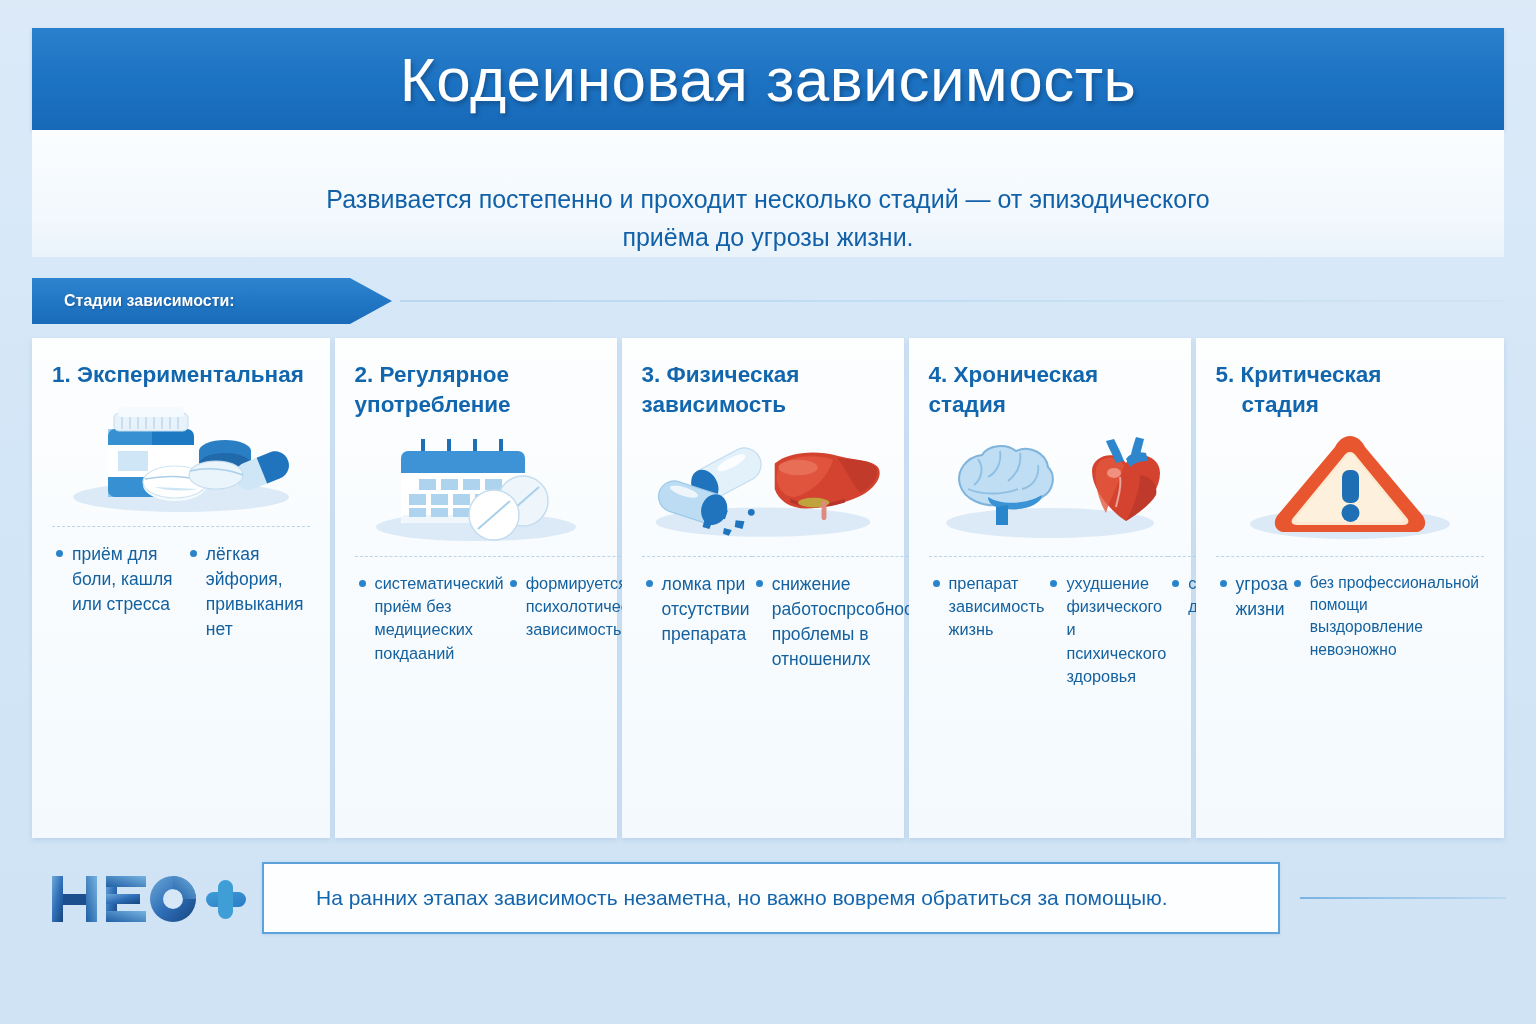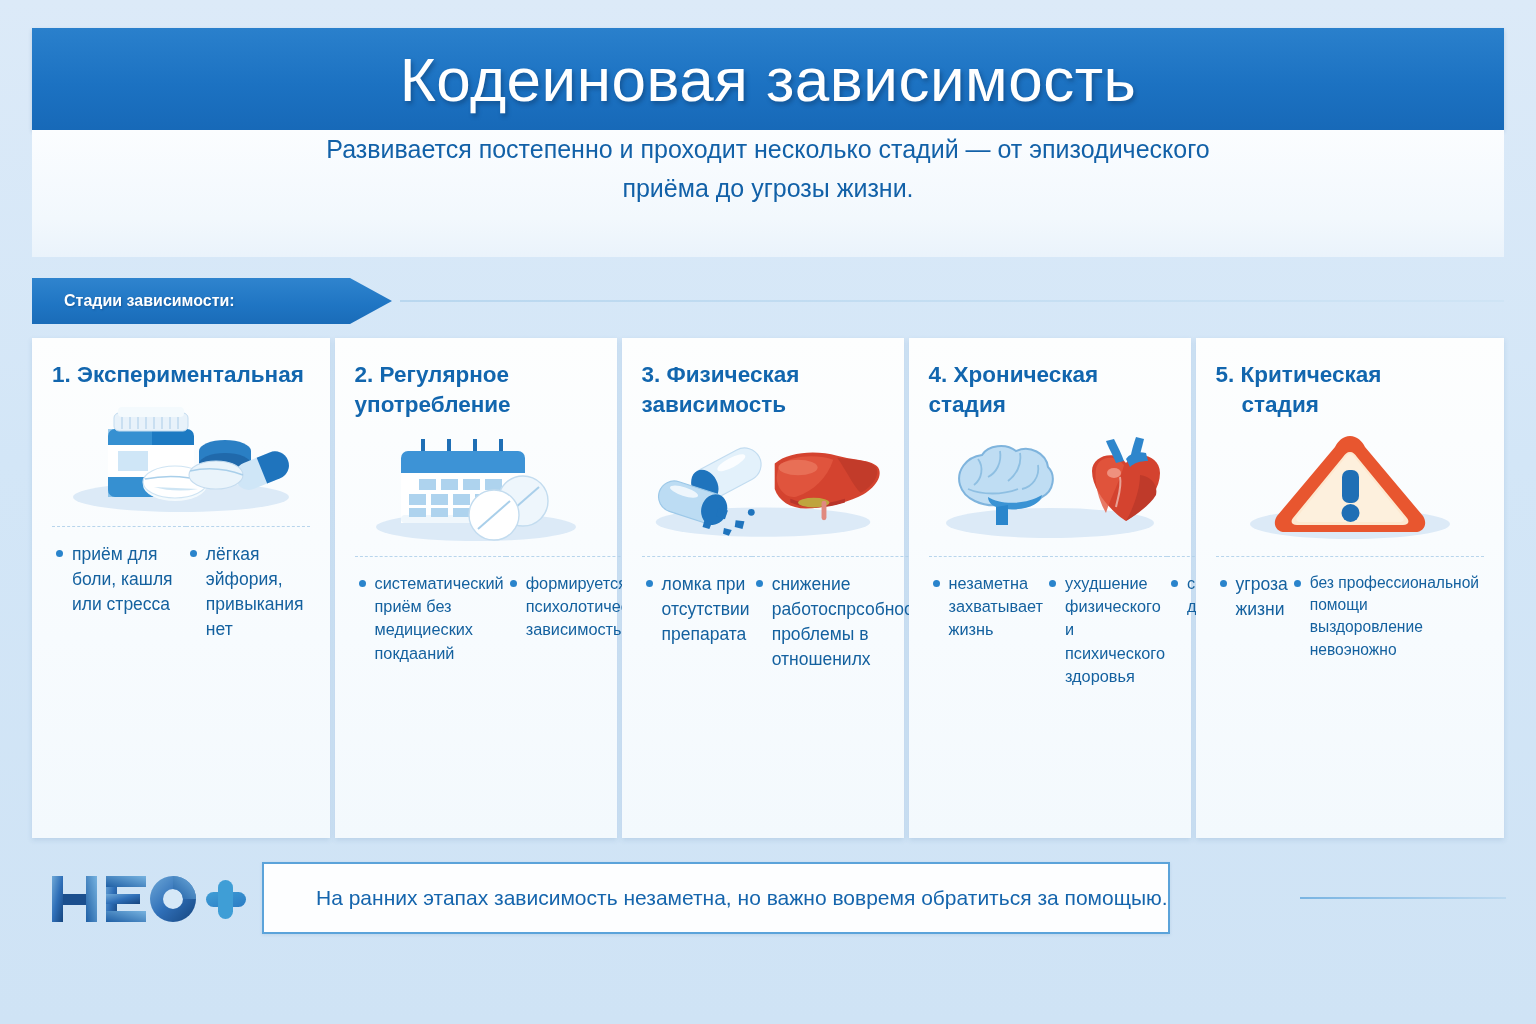--- a/index.html
+++ b/index.html
@@ -20,21 +20,21 @@
   }
   .titlebar h1{
     margin:0;color:#ffffff;font-size:62px;font-weight:normal;letter-spacing:.5px;
     text-shadow:2px 3px 4px rgba(10,50,95,.45);white-space:nowrap;
   }
 
   
   .subtitle-panel{
     position:absolute;left:32px;top:130px;width:1472px;height:127px;
     background:linear-gradient(180deg,#fbfdff 0%,#f2f8fd 70%,#eaf3fb 100%);
-    display:flex;align-items:flex-start;justify-content:center;
+    display:flex;align-items:flex-end;justify-content:center;
   }
   .subtitle-panel .inner{
     text-align:center;color:#1261a8;font-size:25px;line-height:1.55;font-weight:500;
     max-width:1120px;
   }
 
   
   .banner-wrap{position:absolute;left:32px;top:278px;width:1472px;height:46px;}
   .banner{
     position:absolute;left:0;top:0;height:46px;width:360px;
@@ -91,21 +91,21 @@
   }
   .bullet .txt{flex:1 1 auto;}
   .bullet.sm{font-size:16.3px;}
   .bullet.xs{font-size:15.6px;}
 
   
   .logo{
     position:absolute;left:48px;top:866px;width:200px;height:66px;
   }
   .footnote{
-    position:absolute;left:262px;top:862px;width:908px;height:72px;
+    position:absolute;left:262px;top:862px;width:1018px;height:72px;
     background:#fdfeff;border:2px solid #5ba3da;
     display:flex;align-items:center;box-sizing:border-box;
     box-shadow:0 1px 3px rgba(60,110,160,.14);
   }
   .footnote span{
     color:#1565ad;font-size:21px;padding-left:52px;font-weight:500;
   }
   .foot-line{
     position:absolute;left:1300px;top:897px;width:206px;height:2px;
     background:linear-gradient(90deg,#79b4e2,#bcd9f0);
@@ -330,21 +330,21 @@
             <path d="M200 30 C202 20 204 14 206 8 L214 10 C212 18 210 26 208 32Z"></path>
             <path d="M196 30 C200 24 208 22 216 24 L218 32 C210 32 204 34 200 38Z"></path>
           </g>
           <ellipse cx="184" cy="44" rx="7" ry="5" fill="#f4a595" opacity=".75"></ellipse>
           <path d="M190 48 C192 58 188 68 186 78" stroke="#e8a296" stroke-width="2" fill="none"></path>
         </svg>
       </div>
       <div class="bullets">
         <div class="bullet sm">
           <span class="dot"></span>
-          <span class="txt">незаметна захватывает жизнь</span>
+          <span class="txt">препарат зависимость жизнь</span>
         </div>
         <div class="bullet sm">
           <span class="dot"></span>
           <span class="txt">ухудшение физического и психического здоровья</span>
         </div>
         <div class="bullet sm">
           <span class="dot"></span>
           <span class="txt">социальная деградация</span>
         </div>
       </div>

